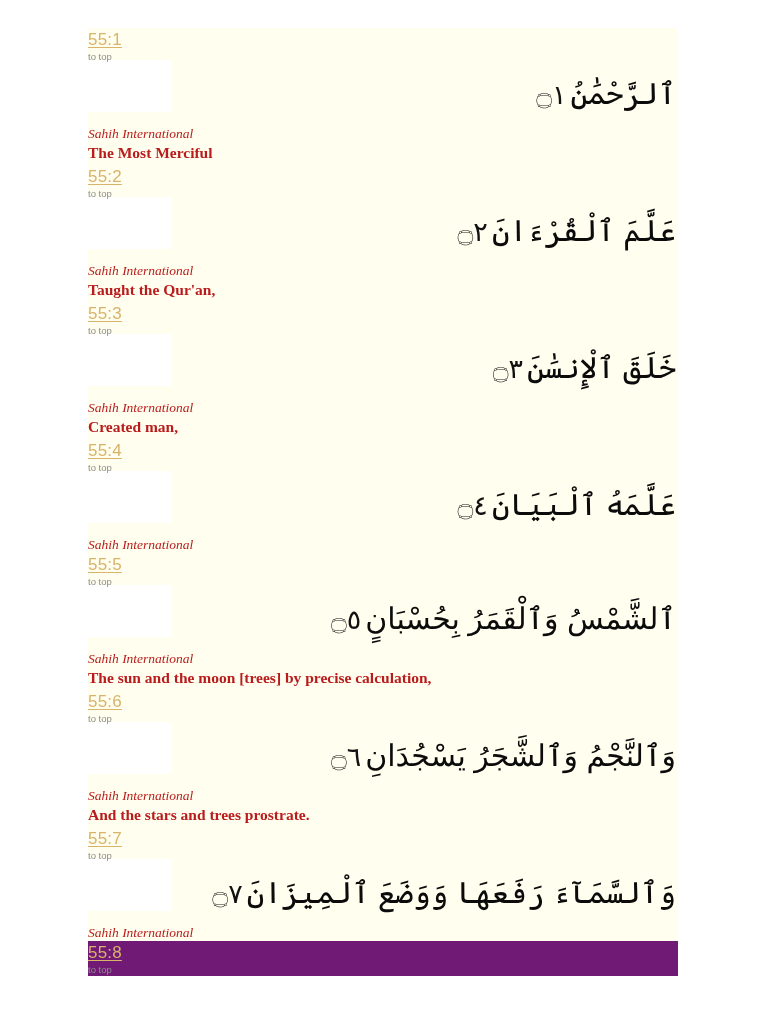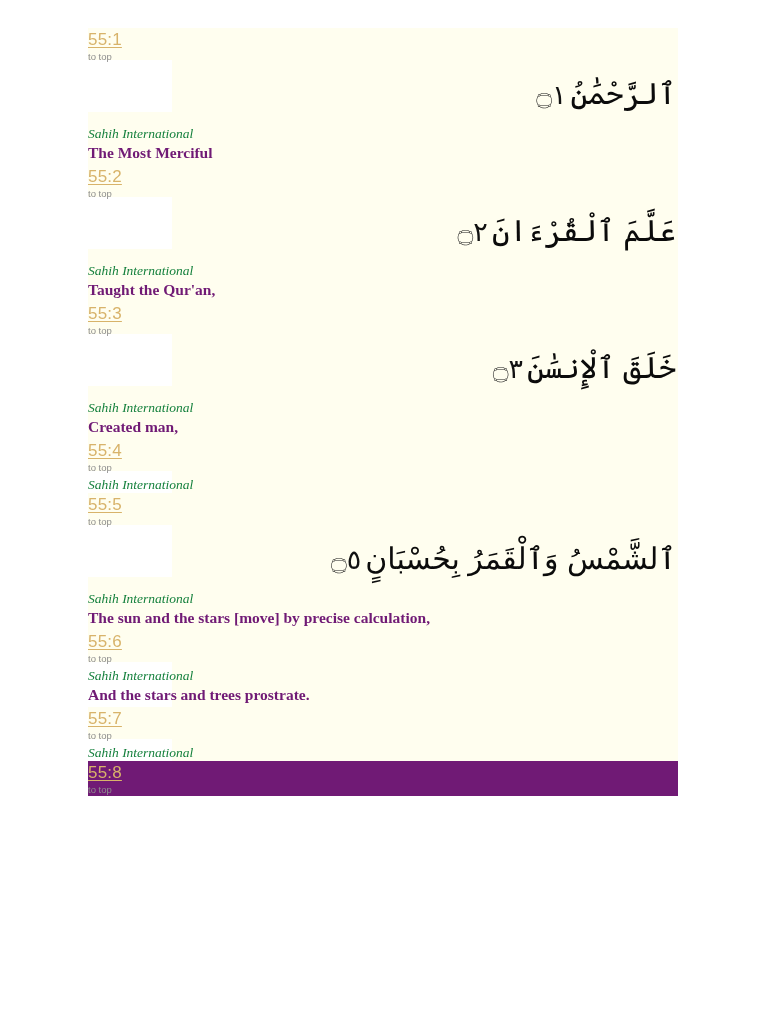--- a/index.html
+++ b/index.html
@@ -103,31 +103,31 @@
   }
 
   
   .translator {
     position: relative;
     z-index: 2;
     font-family: "Liberation Serif", "DejaVu Serif", serif;
     font-style: italic;
     font-size: 13.5px;
     line-height: 17px;
-    color: #15803d;
+    color: #b91c1c;
     padding-top: 2px;
   }
   .translation {
     position: relative;
     z-index: 2;
     font-family: "Liberation Serif", "DejaVu Serif", serif;
     font-weight: bold;
     font-size: 15.5px;
     line-height: 20px;
-    color: #701a75;
+    color: #b91c1c;
     padding-top: 1px;
     padding-bottom: 2px;
   }
 
   
   .verse-block.tail { background: #701a75; }
 </style>
 </head>
 <body>
 
@@ -175,52 +175,64 @@
       <div class="translator">Sahih International</div>
       <div class="translation">Created man,</div>
     </div>
 
     <div class="verse-block">
       <div class="notch"></div>
       <div class="verse-head">
         <span class="verse-ref">55:4</span>
         <span class="to-top">to top</span>
       </div>
+      <div class="arabic-row">
+        <span class="arabic-text">عَلَّمَهُ ٱلْبَيَانَ</span>
+        <span class="ayah-mark">۝٤</span>
+      </div>
       <div class="translator">Sahih International</div>
     </div>
 
     <div class="verse-block">
       <div class="notch"></div>
       <div class="verse-head">
         <span class="verse-ref">55:5</span>
         <span class="to-top">to top</span>
       </div>
       <div class="arabic-row">
         <span class="arabic-text">ٱلشَّمْسُ وَٱلْقَمَرُ بِحُسْبَانٍ</span>
         <span class="ayah-mark">۝٥</span>
       </div>
       <div class="translator">Sahih International</div>
-      <div class="translation">The sun and the stars [move] by precise calculation,</div>
+      <div class="translation">The sun and the moon [trees] by precise calculation,</div>
     </div>
 
     <div class="verse-block">
       <div class="notch"></div>
       <div class="verse-head">
         <span class="verse-ref">55:6</span>
         <span class="to-top">to top</span>
       </div>
+      <div class="arabic-row">
+        <span class="arabic-text">وَٱلنَّجْمُ وَٱلشَّجَرُ يَسْجُدَانِ</span>
+        <span class="ayah-mark">۝٦</span>
+      </div>
       <div class="translator">Sahih International</div>
       <div class="translation">And the stars and trees prostrate.</div>
     </div>
 
     <div class="verse-block">
       <div class="notch"></div>
       <div class="verse-head">
         <span class="verse-ref">55:7</span>
         <span class="to-top">to top</span>
+      </div>
+      <div class="arabic-row">
+        <span class="arabic-text">وَٱلسَّمَآءَ رَفَعَهَا وَوَضَعَ ٱلْمِيزَانَ</span>
+        <span class="ayah-mark">۝٧</span>
       </div>
       <div class="translator">Sahih International</div>
     </div>
 
     <div class="verse-block tail">
       <div class="verse-head">
         <span class="verse-ref">55:8</span>
         <span class="to-top">to top</span>
       </div>
     </div>

